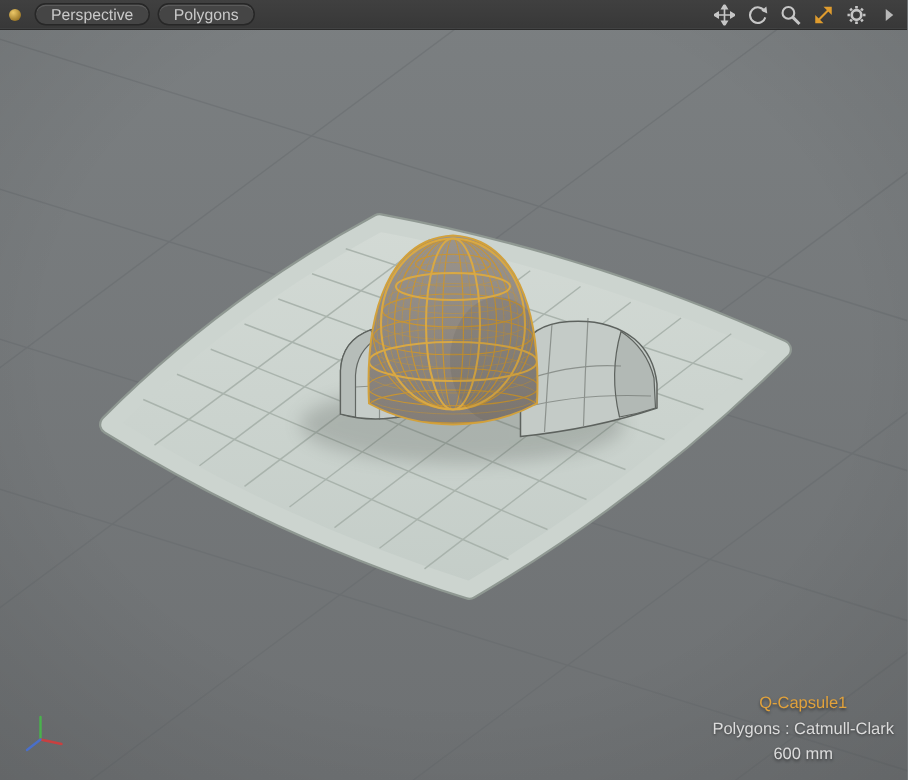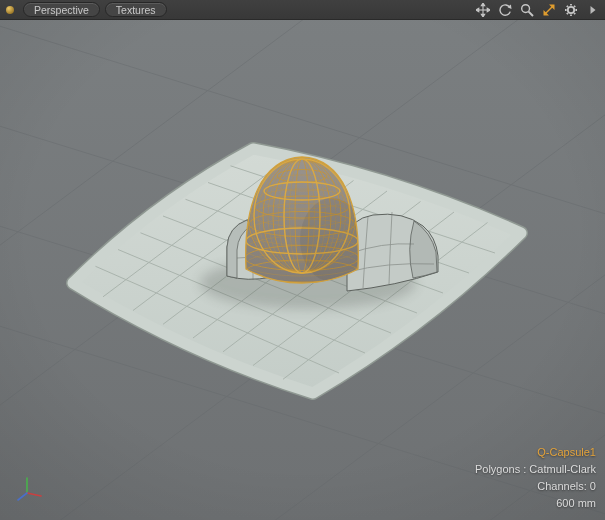--- a/index.html
+++ b/index.html
@@ -24,21 +24,21 @@
     background:#454545; border:1px solid #272727;
     box-shadow:inset 0 1px 0 rgba(255,255,255,.12);
     color:#c9c9c9; font-size:10.5px; font-family:inherit; cursor:default; white-space:nowrap;
   }
   .pill.gap { margin-left:34px; }
   .tb-spacer { flex:1; }
   .tb-icon { width:17px; height:16px; display:flex; align-items:center; justify-content:center; flex:0 0 auto; }
   .tb-icon svg { display:block; }
 
   .info {
-    position:absolute; right:9px; bottom:8px; text-align:right;
+    position:absolute; right:9px; bottom:8px; text-align:center;
     font-size:11px; line-height:17px; color:#dcdcdc;
     text-shadow:0 1px 2px rgba(0,0,0,.45); z-index:5;
   }
   .info .name { color:#e2a23b; }
 </style>
 </head>
 <body>
 
 <div class="stage">
 
@@ -181,21 +181,21 @@
     <g stroke-width="1.6" stroke-linecap="round">
       <line x1="27" y1="493" x2="27" y2="478" stroke="#49b24c"></line>
       <line x1="27" y1="493" x2="41" y2="496" stroke="#c94040"></line>
       <line x1="27" y1="493" x2="18" y2="500" stroke="#4a6fc9"></line>
     </g>
   </svg>
 
   <div class="toolbar">
     <span class="dot"></span>
     <button class="pill">Perspective</button>
-    <button class="pill">Textures</button>
+    <button class="pill">Polygons</button>
     <div class="tb-spacer"></div>
 
     <span class="tb-icon">
       <svg width="14" height="14" viewBox="0 0 14 14">
         <g stroke="#c6c6c6" stroke-width="1.1" fill="#c6c6c6">
           <line x1="7" y1="2.5" x2="7" y2="11.5"></line>
           <line x1="2.5" y1="7" x2="11.5" y2="7"></line>
           <polygon points="7,0 5.3,2.8 8.7,2.8"></polygon>
           <polygon points="7,14 5.3,11.2 8.7,11.2"></polygon>
           <polygon points="0,7 2.8,5.3 2.8,8.7"></polygon>
@@ -234,17 +234,16 @@
     <span class="tb-icon">
       <svg width="8" height="10" viewBox="0 0 8 10">
           <polygon points="1.5,1 6.5,5 1.5,9" fill="#b8b8b8"></polygon>
         </svg>
     </span>
   </div>
 
   <div class="info">
     <div class="name">Q-Capsule1</div>
     <div>Polygons : Catmull-Clark</div>
-    <div>Channels: 0</div>
     <div>600 mm</div>
   </div>
 
 </div>
 
 </body></html>

